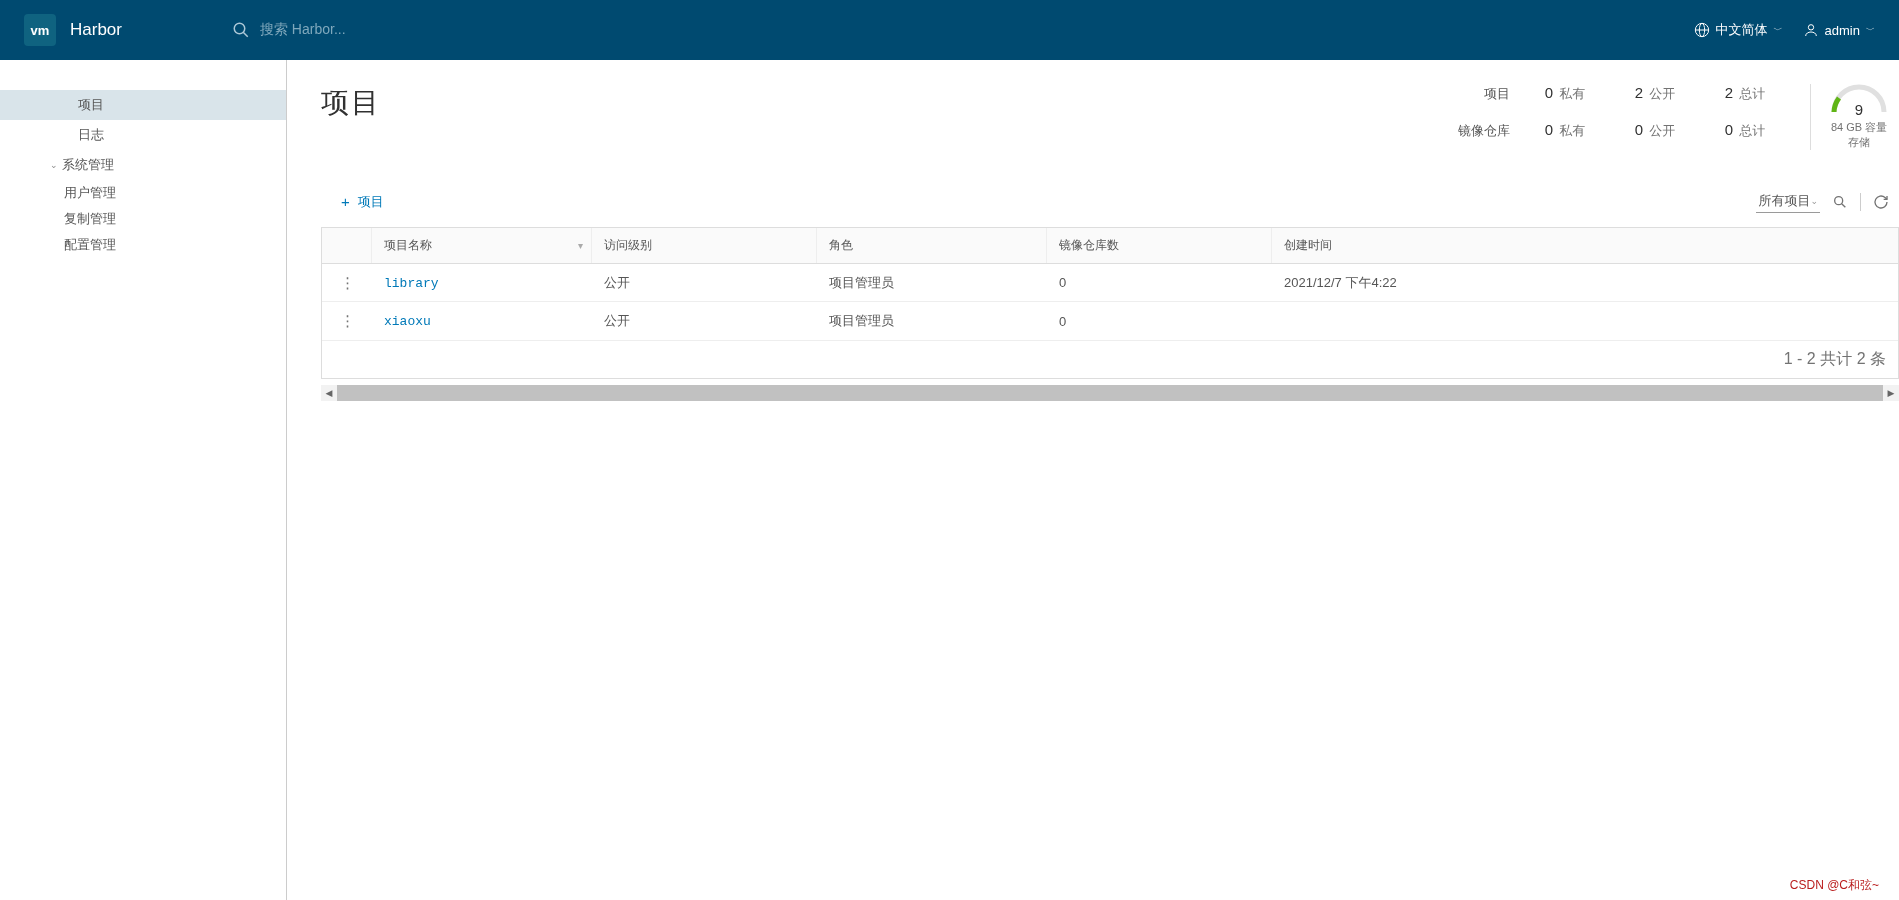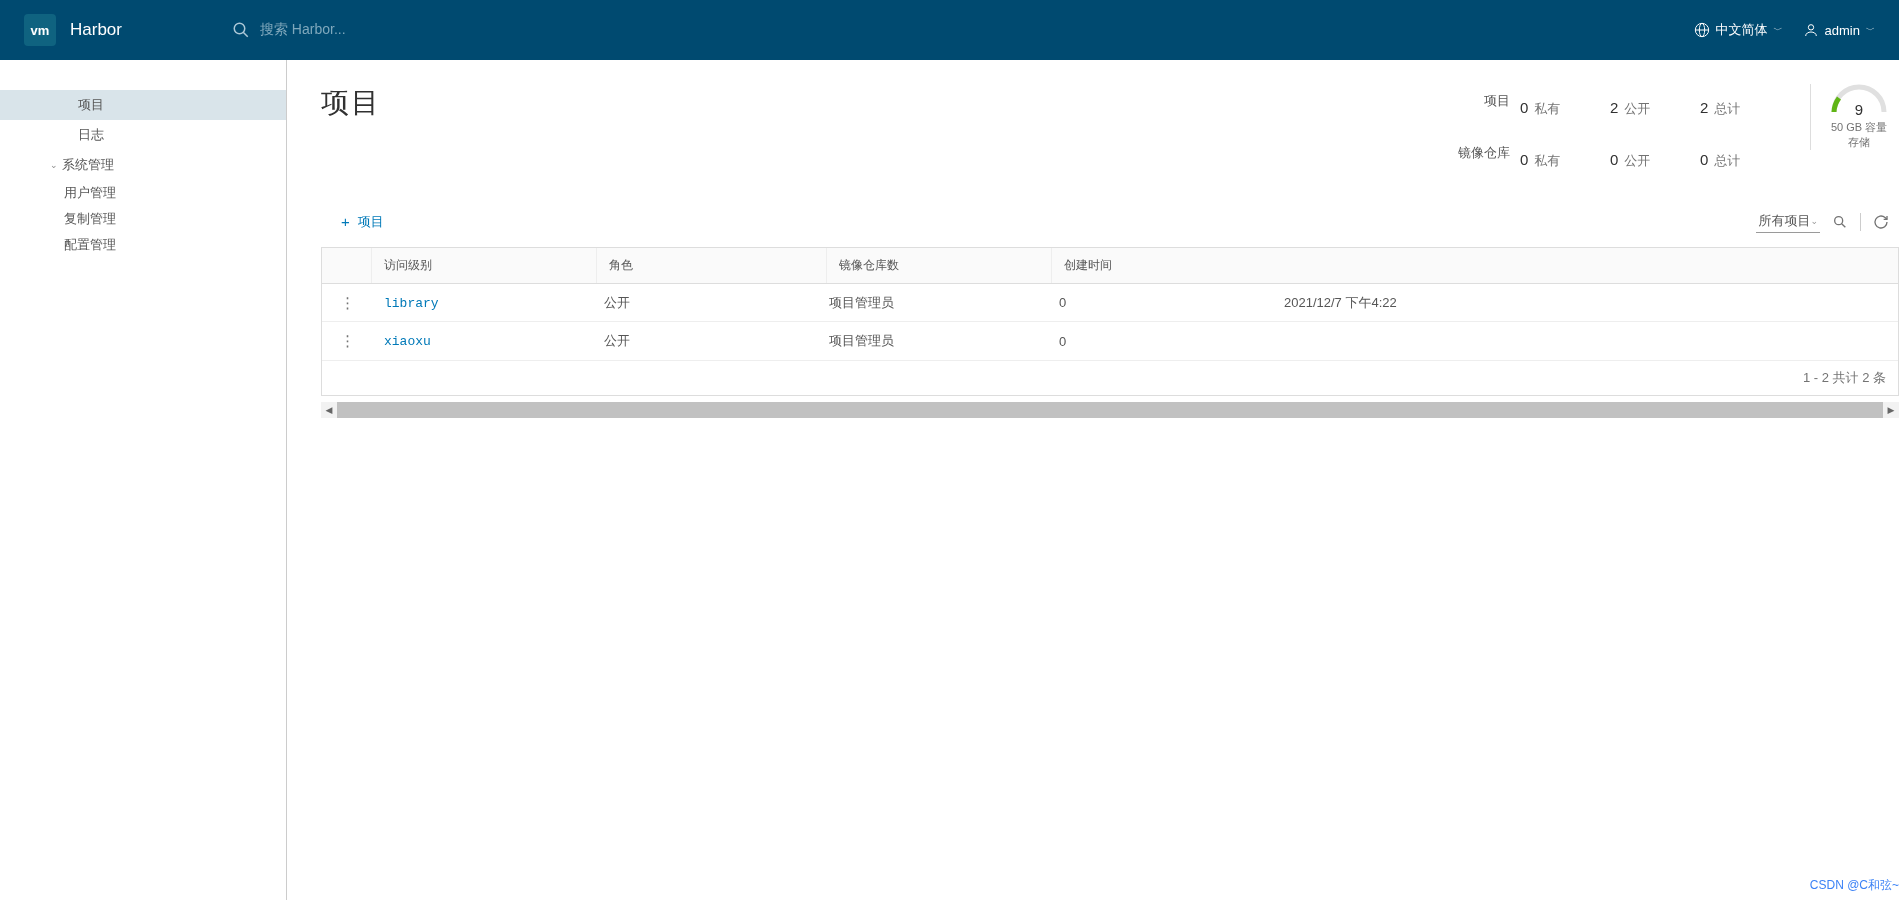--- a/index.html
+++ b/index.html
@@ -27,21 +27,21 @@
     .nav-sub { padding-left: 64px; height: 26px; display: flex; align-items: center; cursor: pointer; font-size: 13px; }
     
     
     .main { flex: 1; padding: 24px 0 0 34px; overflow: hidden; display: flex; flex-direction: column; }
     .page-header { display: flex; align-items: flex-start; justify-content: space-between; padding-right: 10px; }
     .page-title { font-size: 28px; font-weight: 300; color: #313131; letter-spacing: 2px; }
     
     .stats-block { display: flex; align-items: flex-start; }
     .stats-grid { display: grid; grid-template-columns: auto repeat(3, 90px); row-gap: 18px; align-items: center; margin-right: 20px; }
     .stats-label { text-align: right; color: #565656; font-size: 13px; padding-right: 10px; }
-    .stats-cell { text-align: left; margin-top: 15px; }
+    .stats-cell { text-align: center; }
     .stats-num { color: #313131; font-size: 15px; margin-right: 6px; font-weight: 500; }
     .stats-desc { color: #737373; font-size: 13px; }
     
     .gauge-block { text-align: center; border-left: 1px solid #ddd; padding-left: 18px; }
     .gauge { position: relative; width: 60px; height: 30px; margin: 0 auto; }
     .gauge svg { width: 60px; height: 30px; }
     .gauge-val { position: absolute; bottom: -4px; left: 0; right: 0; text-align: center; font-size: 15px; font-weight: 500; color: #313131; }
     .gauge-txt { font-size: 11px; color: #737373; margin-top: 6px; }
     .gauge-txt2 { font-size: 11px; color: #737373; }
     
@@ -63,27 +63,27 @@
     .col-check { width: 50px; flex-shrink: 0; }
     .col-name { width: 220px; flex-shrink: 0; }
     .col-access { width: 225px; flex-shrink: 0; }
     .col-role { width: 230px; flex-shrink: 0; }
     .col-repo { width: 225px; flex-shrink: 0; }
     .col-time { flex: 1; }
     .table-row { display: flex; height: 38px; align-items: center; border-bottom: 1px solid #eee; font-size: 13px; }
     .table-row:last-child { border-bottom: none; }
     .row-menu { width: 50px; text-align: center; color: #737373; cursor: pointer; font-size: 15px; letter-spacing: -1px; }
     .proj-link { color: #0079b8; cursor: pointer; font-family: Liberation Mono, monospace; }
-    .table-foot { display: flex; justify-content: flex-end; padding: 8px 12px; font-size: 13px; color: #737373; border-top: 1px solid #eee; }
+    .table-foot { display: flex; justify-content: flex-end; padding: 8px 12px; font-size: 16px; color: #737373; border-top: 1px solid #eee; }
     
     .hscroll { margin-top: 6px; height: 16px; background: #f2f2f2; position: relative; display: flex; align-items: center; }
     .hscroll-arrow { width: 16px; text-align: center; font-size: 9px; color: #666; }
     .hscroll-track { flex: 1; height: 100%; background: #c1c1c1; }
     
-    .watermark { position: fixed; bottom: 6px; right: 0; color: #3b82f6; font-size: 12px; }
+    .watermark { position: fixed; bottom: 6px; right: 20px; color: #b91c1c; font-size: 12px; }
     
     svg { display: block; }
   </style>
 </head>
 <body>
 
 <div class="header">
   <div class="brand">
     <div class="vm-logo">vm</div>
     <div class="brand-name">Harbor</div>
@@ -156,21 +156,21 @@
           <div class="stats-cell"><span class="stats-num">0</span><span class="stats-desc">总计</span></div>
         </div>
         <div class="gauge-block">
           <div class="gauge">
             <svg viewBox="0 0 60 30">
                 <path d="M5 28 A25 25 0 0 1 55 28" stroke="#e0e0e0" stroke-width="5" fill="none"></path>
                 <path d="M5 28 A25 25 0 0 1 10 14" stroke="#60b515" stroke-width="5" fill="none"></path>
               </svg>
             <div class="gauge-val">9</div>
           </div>
-          <div class="gauge-txt">50 GB 容量</div>
+          <div class="gauge-txt">84 GB 容量</div>
           <div class="gauge-txt2">存储</div>
         </div>
       </div>
     </div>
 
     <div class="toolbar">
       <div class="new-btn">
         <span class="plus">+</span>
         <span>项目</span>
       </div>
@@ -191,20 +191,24 @@
               <path d="M21 12a9 9 0 1 1-3-6.7L21 8"></path>
               <polyline points="21 3 21 8 16 8"></polyline>
             </svg>
         </span>
       </div>
     </div>
 
     <div class="table-wrap">
       <div class="table-head">
         <div class="th col-check"></div>
+        <div class="th col-name">
+          <span>项目名称</span>
+          <span class="filter-icon">▾</span>
+        </div>
         <div class="th col-access">
             <span>访问级别</span>
           </div>
         <div class="th col-role">
             <span>角色</span>
           </div>
         <div class="th col-repo">
             <span>镜像仓库数</span>
           </div>
         <div class="th col-time">

